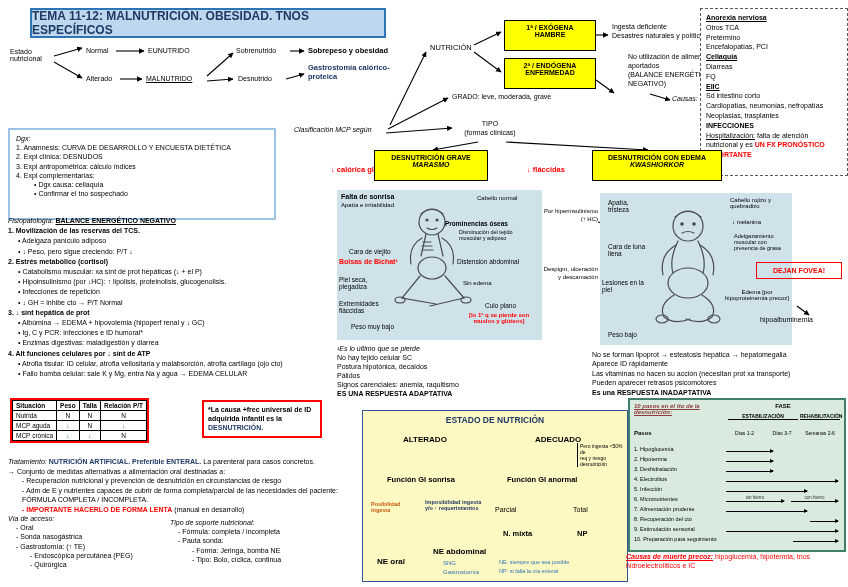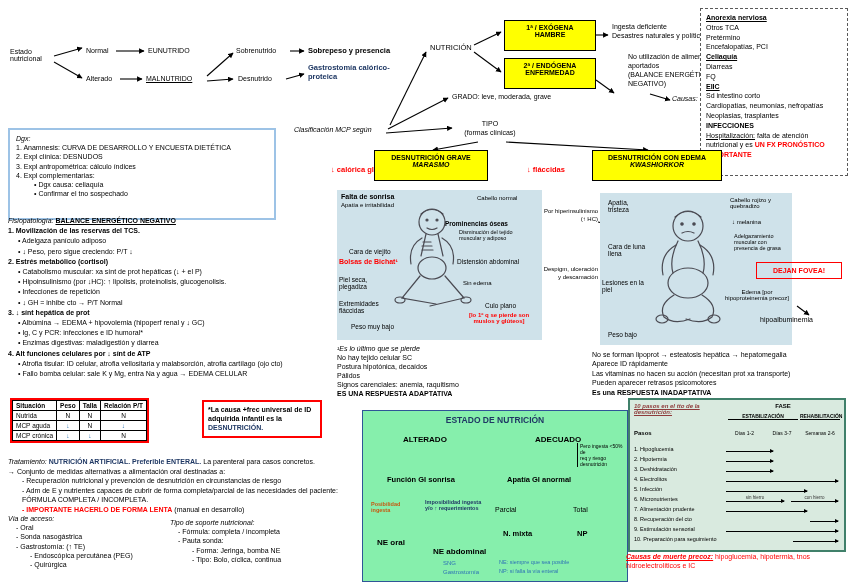--- a/index.html
+++ b/index.html
@@ -19,21 +19,21 @@
   .ybox{background:#ffff00;border:1px solid #000;text-align:center;font-weight:bold;}
   .panel{background:#cfe2ea;}
   .dashed-box{border:1.5px dashed #595959;padding:4px 5px;background:#fff;}
   .red-border{border:2.5px solid #ff0000;}
   .fovea{border:1.5px solid #ff0000;color:#ff0000;font-weight:bold;text-align:center;}
   .ptable{border-collapse:collapse;}
   .ptable td,.ptable th{border:1px solid #000;font-size:6.5px;padding:1px 3px;text-align:center;}
   .ptable th{font-weight:bold;}
   .ptable td:first-child,.ptable th:first-child{text-align:left;}
   .arr{color:#2e74b5;font-weight:bold;}
-  .flow-box{border:1.5px solid #2f5597;background:#86efac;}
+  .flow-box{border:1.5px solid #2f5597;background:#fef9c3;}
   .green-box{background:#d9eadf;border:2px solid #40806a;}
   .gt-title{color:#8e3b3b;font-weight:bold;font-style:italic;text-decoration:underline;}
   .hrule{border-bottom:1px solid #000;}
   .step-track{position:absolute;height:10px;}
   .seg{position:absolute;top:5px;height:1px;background:#000;}
   .seg::after{content:"";position:absolute;right:-1px;top:-2px;width:0;height:0;
               border-left:4px solid #000;border-top:2.5px solid transparent;border-bottom:2.5px solid transparent;}
   .seg-label{position:absolute;top:-6px;left:0;width:100%;text-align:center;font-size:4.5px;color:#333;}
   .note-rule{border-left:1px solid #000;padding-left:2px;}
   svg.arrows{pointer-events:none;}
@@ -97,29 +97,32 @@
       <line x1="456" y1="516" x2="456" y2="541"></line>
       <line x1="534" y1="484" x2="515" y2="493"></line>
       <line x1="550" y1="484" x2="576" y2="493"></line>
       <line x1="497" y1="513" x2="463" y2="543"></line>
       <line x1="505" y1="513" x2="519" y2="525"></line>
       <line x1="580" y1="513" x2="580" y2="525"></line>
       <polyline points="612,468 612,532 601,532"></polyline>
     </g>
   </svg>
 
+  <div class="ab title-box t12 b" style="left:30px;top:8px;width:352px;height:26px">
+    <span>TEMA 11-12: MALNUTRICIÓN. OBESIDAD. TNOS ESPECÍFICOS</span>
+  </div>
 
   <div class="ab t7" style="left:10px;top:48px;width:46px">Estado nutricional</div>
   <div class="ab t7" style="left:86px;top:47px">Normal</div>
   <div class="ab t7" style="left:148px;top:47px">EUNUTRIDO</div>
   <div class="ab t7" style="left:86px;top:75px">Alterado</div>
   <div class="ab t7 u" style="left:146px;top:75px">MALNUTRIDO</div>
   <div class="ab t7" style="left:236px;top:47px">Sobrenutrido</div>
   <div class="ab t7" style="left:238px;top:75px">Desnutrido</div>
-  <div class="ab t75 b" style="left:308px;top:46px">Sobrepeso y presencia</div>
+  <div class="ab t75 b" style="left:308px;top:46px">Sobrepeso y obesidad</div>
   <div class="ab t75 b navy" style="left:308px;top:63px;width:86px">Gastrostomía calórico-proteica</div>
 
   <div class="ab dx-box t7 lh" style="left:8px;top:128px;width:252px;height:80px">
     <div class="i">Dgx:</div>
     <div>1. Anamnesis: CURVA DE DESARROLLO Y ENCUESTA DIETÉTICA</div>
     <div>2. Expl clínica: DESNUDOS</div>
     <div>3. Expl antropométrica: cálculo índices</div>
     <div>4. Expl complementarias:</div>
     <div style="padding-left:18px">•   Dgx causa: celiaquía</div>
     <div style="padding-left:18px">•   Confirmar el tno sospechado</div>
@@ -354,28 +357,28 @@
 
   <div class="ab flow-box" style="left:362px;top:410px;width:264px;height:170px">
     <div class="ab b t85 navy ctr" style="left:0;top:4px;width:100%">ESTADO DE NUTRICIÓN</div>
     <div class="ab b t8" style="left:40px;top:24px">ALTERADO</div>
     <div class="ab b t8" style="left:172px;top:24px">ADECUADO</div>
     <div class="ab t5 note-rule" style="left:214px;top:32px;width:46px">
       <div>Pero ingesta &lt;50% de</div>
       <div>req y riesgo desnutrición</div>
     </div>
     <div class="ab b t75" style="left:24px;top:64px">Función GI sonrisa</div>
-    <div class="ab b t75" style="left:144px;top:64px">Apatía GI anormal</div>
+    <div class="ab b t75" style="left:144px;top:64px">Función GI anormal</div>
     <div class="ab t55 b" style="left:8px;top:90px;width:40px;color:#c55a11">Posibilidad ingesta</div>
     <div class="ab t55 b navy" style="left:62px;top:88px;width:60px">Imposibilidad ingesta y/o ↑ requerimientos</div>
     <div class="ab t7" style="left:132px;top:95px">Parcial</div>
     <div class="ab t7" style="left:210px;top:95px">Total</div>
     <div class="ab b t75" style="left:140px;top:118px">N. mixta</div>
     <div class="ab b t75" style="left:214px;top:118px">NP</div>
-    <div class="ab b t8" style="left:14px;top:127px">NE oral</div>
+    <div class="ab b t8" style="left:14px;top:146px">NE oral</div>
     <div class="ab b t8" style="left:70px;top:136px">NE abdominal</div>
     <div class="ab t6 blue" style="left:80px;top:149px">SNG</div>
     <div class="ab t6 blue" style="left:80px;top:158px">Gastrostomía</div>
     <div class="ab t55 blue" style="left:136px;top:148px">NE: siempre que sea posible</div>
     <div class="ab t55 blue" style="left:136px;top:157px">NP: si falla la vía enteral</div>
   </div>
 
   <div class="ab green-box" style="left:628px;top:398px;width:214px;height:150px">
     <div class="ab gt-title t6" style="left:4px;top:3px;width:92px">10 pasos en el tto de la desnutrición:</div>
     <div class="ab b t6 ctr" style="left:96px;top:3px;width:114px">FASE</div>

